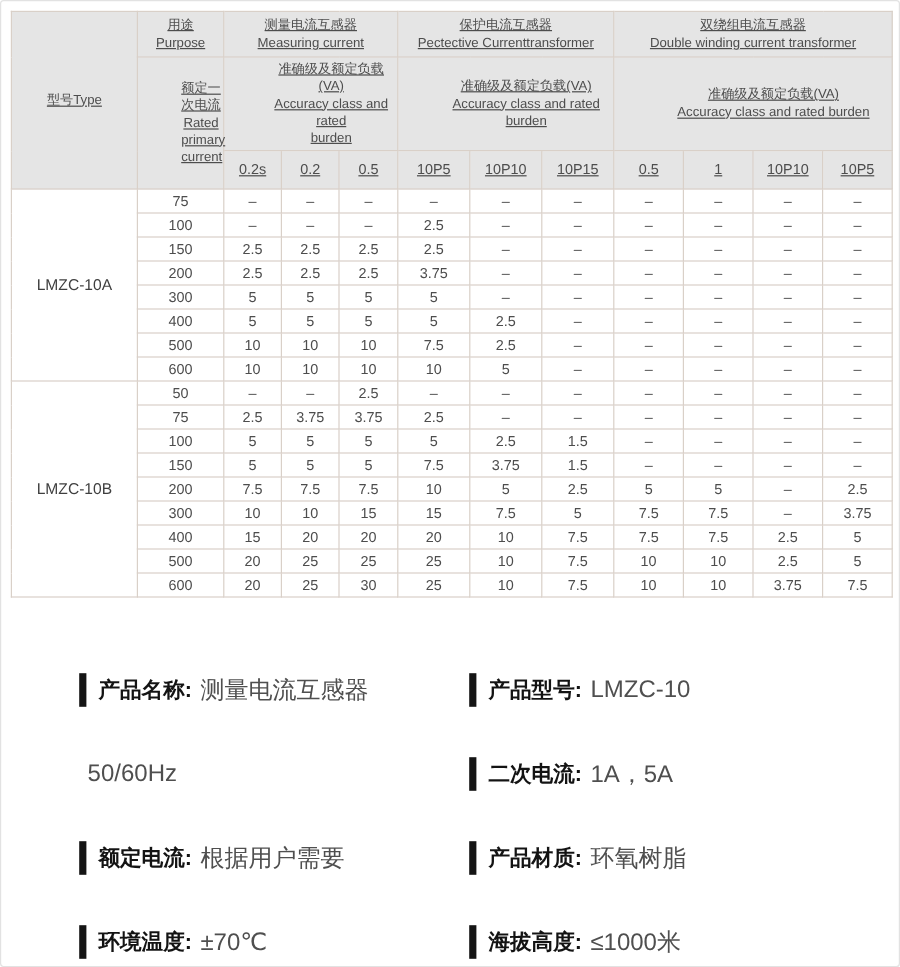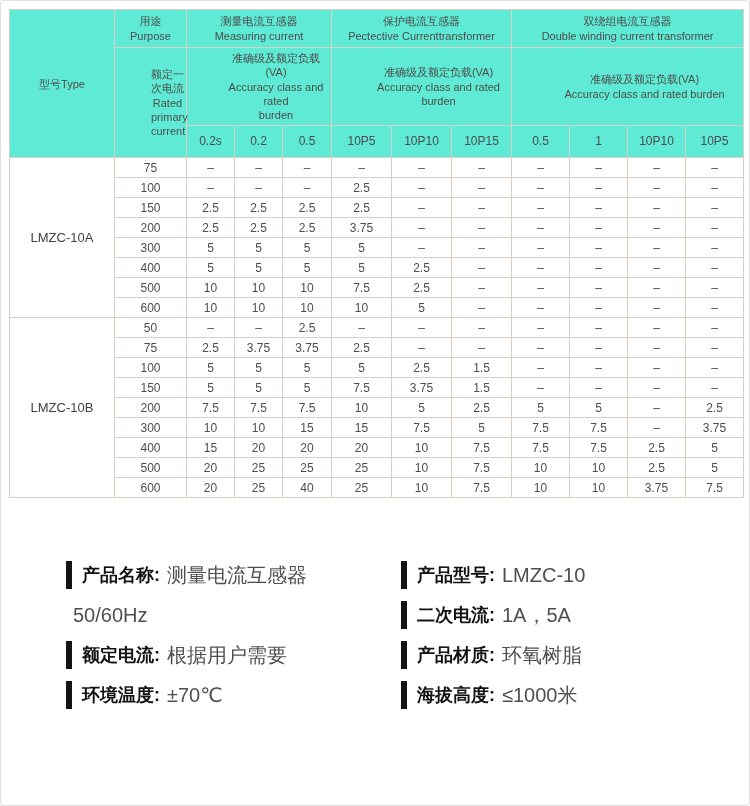--- a/index.html
+++ b/index.html
@@ -22,45 +22,45 @@
     table-layout: fixed;
   }
   .spec-table th, .spec-table td {
     border: 1px solid #d9d0c8;
     text-align: center;
     vertical-align: middle;
     color: #4d4d4d;
     font-weight: normal;
   }
   .spec-table thead th {
-    background: #5eead4;
+    background: #e5e5e5;
     font-size: 11px;
     line-height: 1.3;
     white-space: pre-line;
     padding: 3px 2px;
+    text-decoration: underline;
   }
   .spec-table tr.hrow1 th { height: 38px; }
   .spec-table tr.hrow2 th { height: 48px; padding-left: 36px; }
   .spec-table tr.subcol th { height: 32px; font-size: 12px; }
   .spec-table tbody td {
     background: #fff;
     font-size: 12px;
     height: 20px;
     padding: 1px 2px;
   }
   .spec-table td.model-cell { font-size: 13px; color: #3f3f3f; }
   .spec-table td.current-cell { color: #4d4d4d; margin-left: 44px; }
 
   .info-grid {
     margin-top: 62px;
     padding-left: 57px;
     display: grid;
     grid-template-columns: 325px auto;
     row-gap: 40px;
-    gap: 10px;
   }
   .info-item { display: flex; align-items: center; height: 30px; }
   .info-label {
     border-left: 6px solid #141414;
     padding-left: 10px;
     font-weight: bold;
     font-size: 18px;
     color: #131313;
     line-height: 28px;
     white-space: nowrap;
@@ -338,21 +338,21 @@
           <td>7.5</td>
           <td>10</td>
           <td>10</td>
           <td>2.5</td>
           <td>5</td>
         </tr>
         <tr>
           <td class="current-cell">600</td>
           <td>20</td>
           <td>25</td>
-          <td>40</td>
+          <td>30</td>
           <td>25</td>
           <td>10</td>
           <td>7.5</td>
           <td>10</td>
           <td>10</td>
           <td>3.75</td>
           <td>7.5</td>
         </tr>
       </tbody>
   </table>

